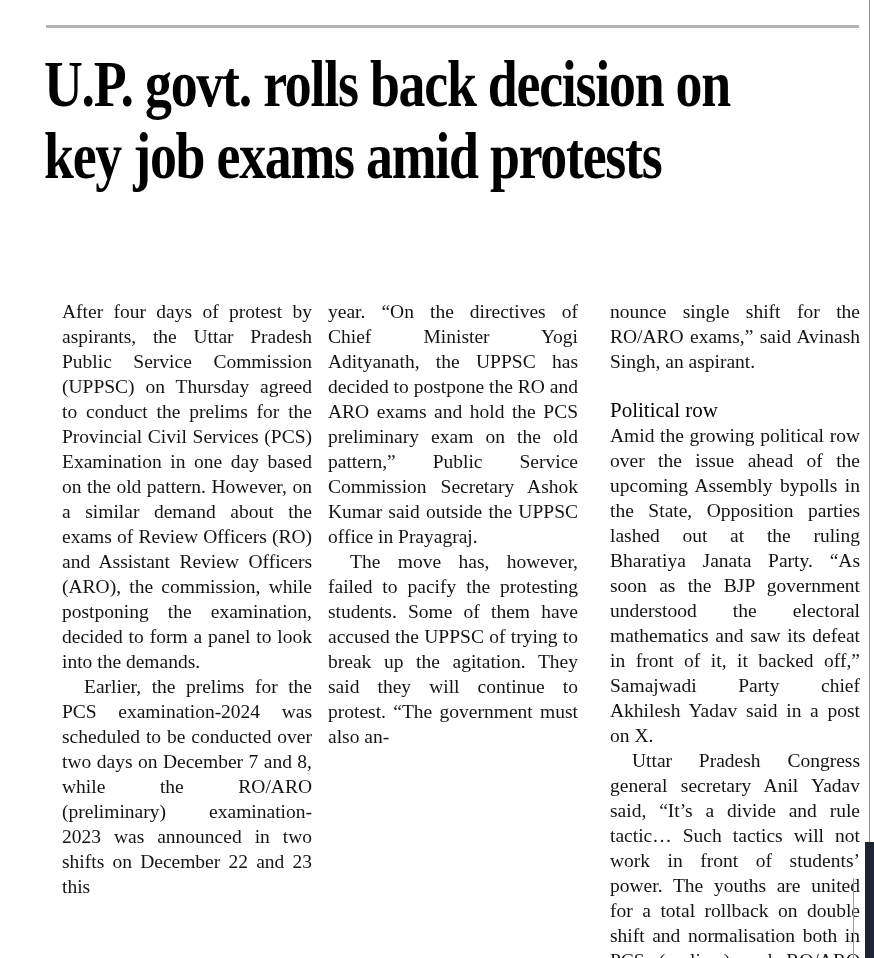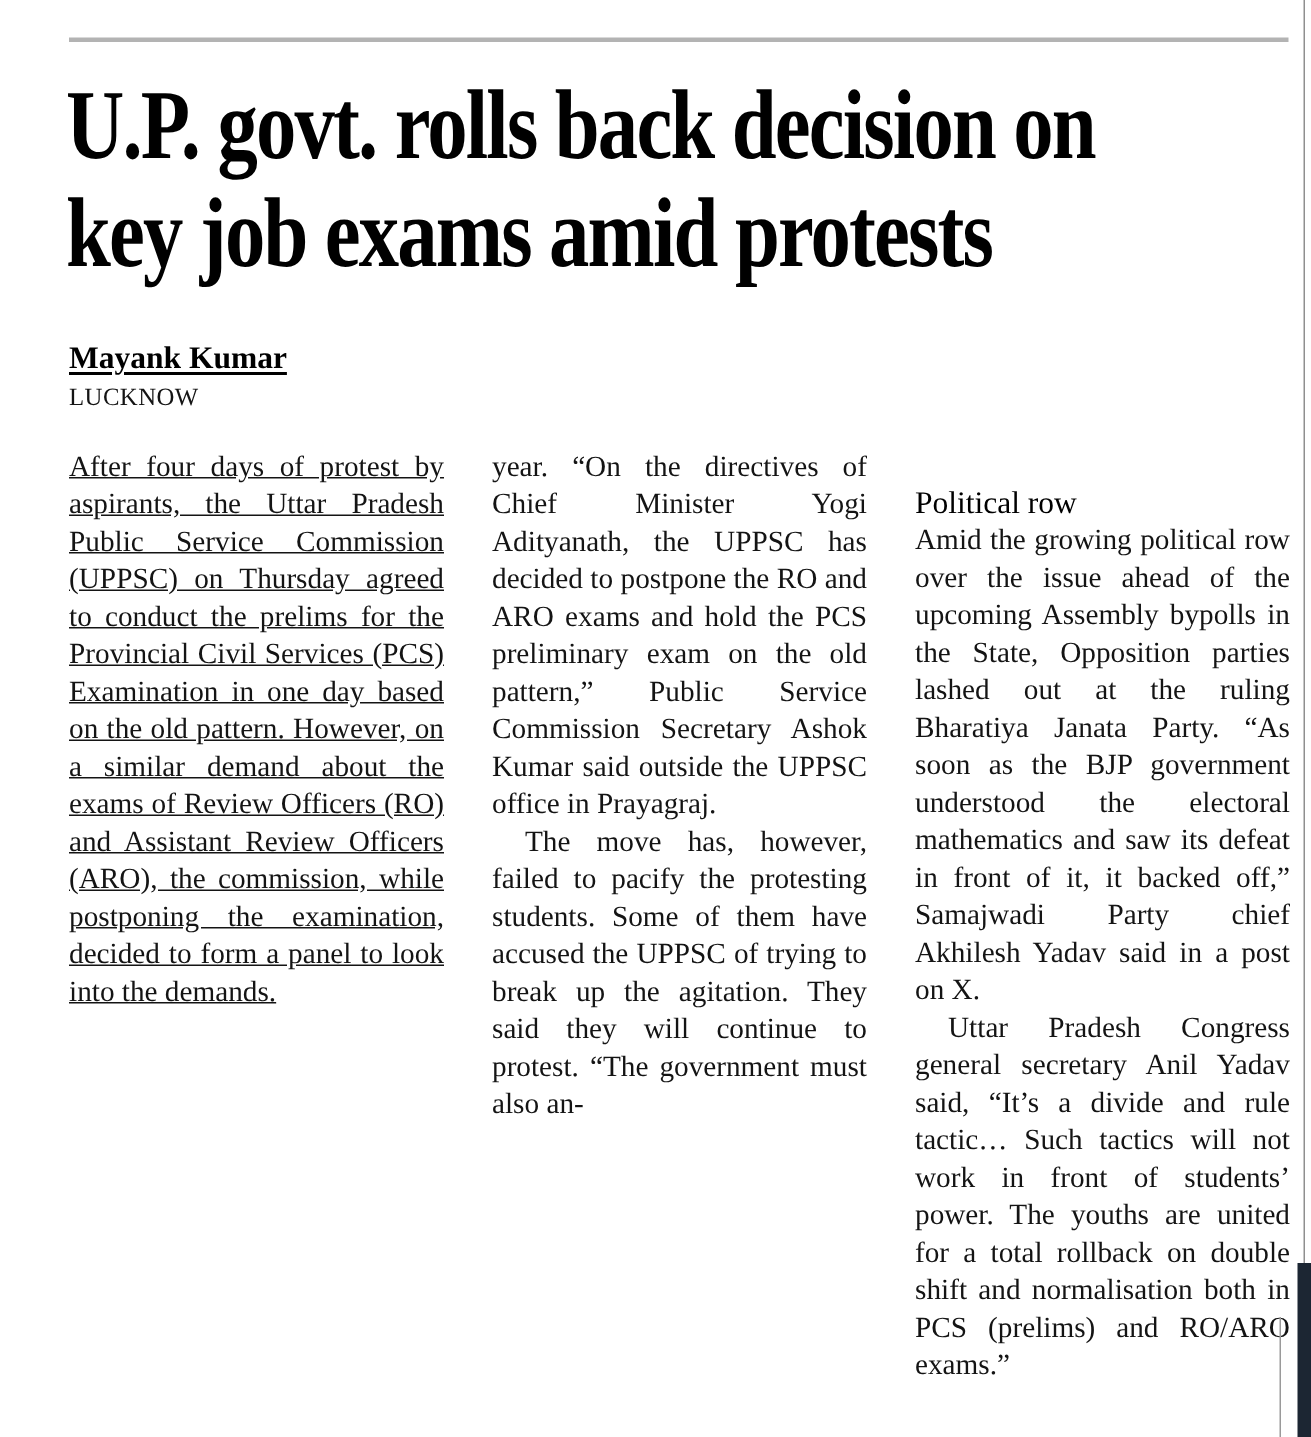--- a/index.html
+++ b/index.html
@@ -36,21 +36,21 @@
     text-underline-offset: 3px;
   }
   .dateline { font-size: 16.5px; line-height: 20px; margin-top: 5px; letter-spacing: 0.3px; color: #141414; }
 
   .col {
     position: absolute; top: 299px; width: 250px;
     font-size: 19.5px; line-height: 25px;
     text-align: justify;
     hyphens: auto; -webkit-hyphens: auto;
   }
-  .col-1 { left: 46px; text-decoration: underline; }
+  .col-1 { left: 62px; }
   .col-2 { left: 328px; }
   .col-3 { left: 610px; }
   .col p { margin: 0; }
   .col p.indent { text-indent: 22px; }
 
   .subhead {
     font-weight: 400; font-size: 21px; line-height: 25px;
     margin-top: 24px; color: #000;
     text-align: left;
   }
@@ -73,35 +73,33 @@
 
 <div class="page">
 
   <div class="top-rule"></div>
 
   <div class="headline">
     <div>U.P. govt. rolls back decision on</div>
     <div>key job exams amid protests</div>
   </div>
 
-  <div class="byline-block">
-    <div class="byline">Mayank Kumar</div>
-    <div class="dateline">LUCKNOW</div>
-  </div>
 
   <div class="col col-1">
     <p>After four days of protest by aspirants, the Uttar Pradesh Public Service Commission (UPPSC) on Thursday agreed to conduct the prelims for the Provincial Civil Services (PCS) Examination in one day based on the old pattern. However, on a similar demand about the exams of Review Officers (RO) and Assistant Review Officers (ARO), the commission, while postponing the examination, decided to form a panel to look into the demands.</p>
+    <p class="indent">Earlier, the prelims for the PCS examination-2024 was scheduled to be conducted over two days on December 7 and 8, while the RO/ARO (preliminary) examination-2023 was announced in two shifts on December 22 and 23 this</p>
   </div>
 
   <div class="col col-2">
     <p>year. “On the directives of Chief Minister Yogi Adityanath, the UPPSC has decided to postpone the RO and ARO exams and hold the PCS preliminary exam on the old pattern,” Public Service Commission Secretary Ashok Kumar said outside the UPPSC office in Prayagraj.</p>
     <p class="indent">The move has, however, failed to pacify the protesting students. Some of them have accused the UPPSC of trying to break up the agitation. They said they will continue to protest. “The government must also an-</p>
   </div>
 
   <div class="col col-3">
+    <p>nounce single shift for the RO/ARO exams,” said Avinash Singh, an aspirant.</p>
     <div class="subhead">Political row</div>
     <p>Amid the growing political row over the issue ahead of the upcoming Assembly bypolls in the State, Opposition parties lashed out at the ruling Bharatiya Janata Party. “As soon as the BJP government understood the electoral mathematics and saw its defeat in front of it, it backed off,” Samajwadi Party chief Akhilesh Yadav said in a post on X.</p>
     <p class="indent">Uttar Pradesh Congress general secretary Anil Yadav said, “It’s a divide and rule tactic… Such tactics will not work in front of students’ power. The youths are united for a total rollback on double shift and normalisation both in PCS (prelims) and RO/ARO exams.”</p>
   </div>
 
   <div class="column-rule"></div>
   <div class="column-rule-lower"></div>
   <div class="photo-edge"></div>
 
 </div>

